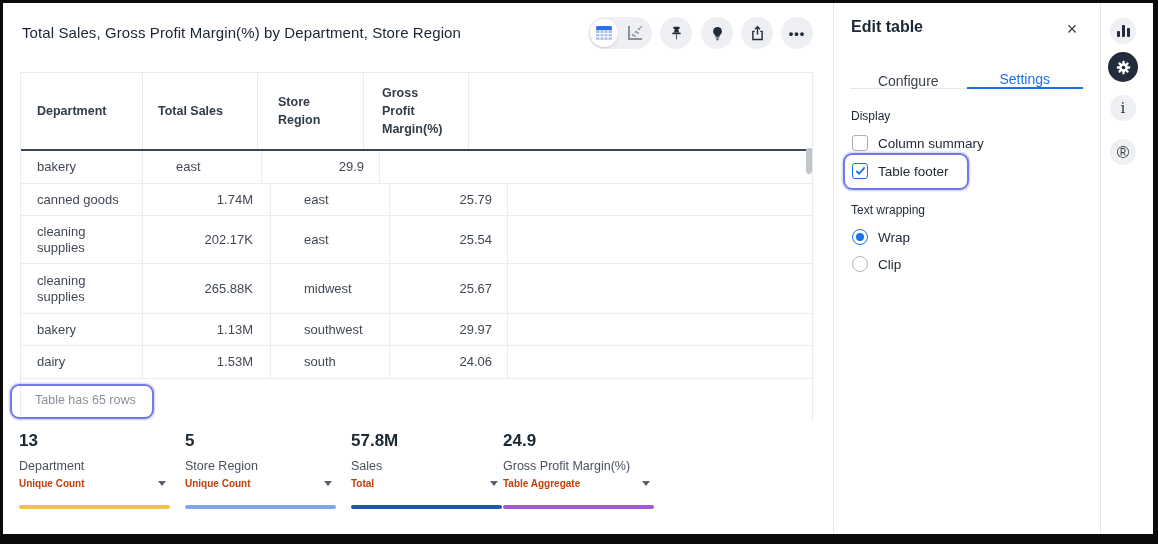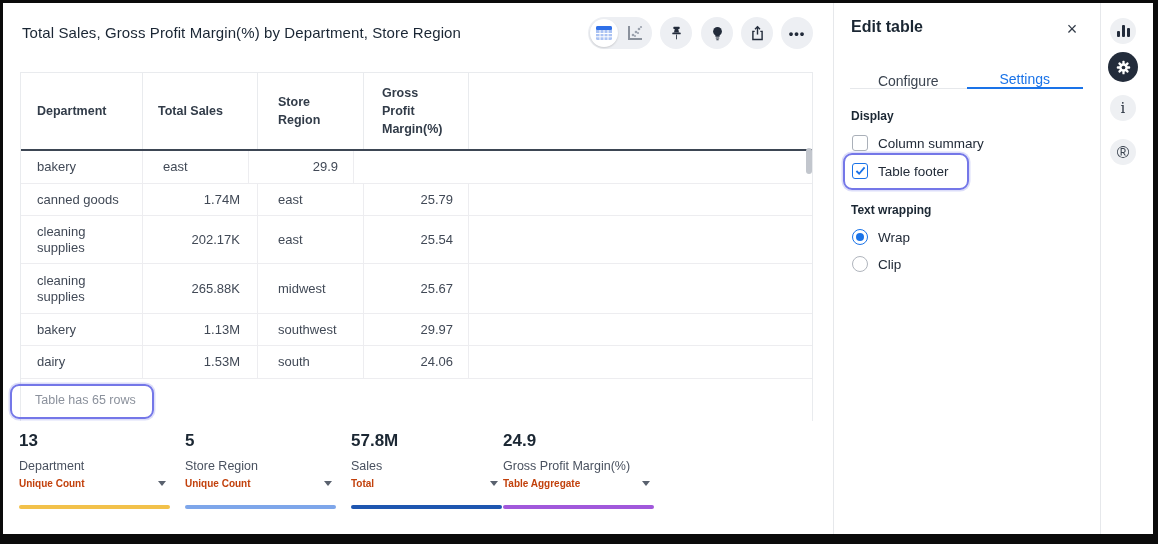--- a/index.html
+++ b/index.html
@@ -12,21 +12,21 @@
   .pill { position:absolute; left:585px; top:14px; width:64px; height:32px; border-radius:16px; background:#edeff3; }
   .pill-sel { position:absolute; left:2px; top:2px; width:28px; height:28px; border-radius:50%; background:#fff; box-shadow:0 1px 2px rgba(0,0,0,.15); display:flex; align-items:center; justify-content:center; }
   .pill-alt { position:absolute; left:36px; top:6px; width:22px; height:20px; display:flex; align-items:center; justify-content:center; }
   .tbtn { position:absolute; top:14px; width:32px; height:32px; border-radius:50%; background:#edeff3; display:flex; align-items:center; justify-content:center; }
   .dots { color:#222b3a; font-size:13px; font-weight:700; letter-spacing:1px; line-height:1; }
 
   
   .dtable { position:absolute; left:17px; top:69px; width:793px; border:1px solid #e9ebee; border-bottom:none; background:#fff; }
   .thead { display:flex; height:78px; border-bottom:2px solid #3d4654; }
   .th { display:flex; align-items:center; font-size:12.5px; font-weight:700; color:#323c49; line-height:18px; border-right:1px solid #e9ebee; }
-  .tr { display:flex; border-bottom:1px solid #ededf0; }
+  .tr { display:flex; border-bottom:1px solid #ededf0;gap:13px; }
   .td { display:flex; align-items:center; font-size:13px; color:#414956; line-height:16px; border-right:1px solid #ededf0; }
   .c-dept { width:122px; padding-left:16px; padding-right:10px; }
   .c-sales { width:115px; padding-right:17px; justify-content:flex-end; }
   .th.c-sales { padding-right:34px; }
   .c-region { width:106px; padding-left:20px; padding-right:14px; }
   .c-gpm { width:105px; padding-right:15px; justify-content:flex-end; }
   .th.c-gpm { padding-left:18px; padding-right:14px; justify-content:flex-start; }
   .c-rest { flex:1; border-right:none; }
   .tfoot { height:42px; display:flex; align-items:center; padding-left:14px; font-size:12.5px; color:#8b919c; }
   .scroll-thumb { position:absolute; left:803px; top:145px; width:6px; height:26px; border-radius:3px; background:#c2c6cd; }
@@ -44,21 +44,21 @@
   .chev { width:0; height:0; border-left:4px solid transparent; border-right:4px solid transparent; border-top:5px solid #59616e; }
   .stat .bar { position:absolute; left:0; top:74px; width:151px; height:4px; border-radius:2px; }
 
   
   .vdiv { position:absolute; top:0; bottom:0; width:1px; background:#e6e8eb; }
   .panel-title { position:absolute; left:848px; top:15px; font-size:16px; font-weight:600; color:#1b2733; }
   .close-btn { position:absolute; left:1056px; top:13px; width:26px; height:26px; display:flex; align-items:center; justify-content:center; font-size:18px; color:#333c49; }
   .tabs { position:absolute; left:847px; top:52px; width:233px; height:34px; display:flex; border-bottom:1px solid #e6e8eb;align-items:flex-end; }
   .tab { flex:1; display:flex; align-items:center; justify-content:center; font-size:14px; color:#3b4450; margin-bottom:-1px; }
   .tab.active { color:#1a73e8; border-bottom:2px solid #1a73e8; }
-  .sec-label { position:absolute; left:848px; font-size:12px; font-weight:700; color:#1b2733; }
+  .sec-label { position:absolute; left:848px; font-size:12px; font-weight:400; color:#1b2733; }
   .opt { position:absolute; left:849px; display:flex; align-items:center; gap:10px; }
   .cbox { width:16px; height:16px; border:1.5px solid #aab0b9; border-radius:3px; background:#fff; display:flex; align-items:center; justify-content:center; }
   .cbox.checked { border-color:#1a73e8; }
   .opt-label { font-size:13.5px; color:#222b38; }
   .radio { width:16px; height:16px; border:1.5px solid #b0b5bd; border-radius:50%; background:#fff; display:flex; align-items:center; justify-content:center; }
   .radio.sel { border-color:#1a73e8; }
   .radio.sel::after { content:""; width:8px; height:8px; border-radius:50%; background:#1a73e8; }
 
   
   .rail-btn { position:absolute; left:1107px; width:26px; height:26px; border-radius:50%; background:#eef0f3; display:flex; align-items:center; justify-content:center; }

